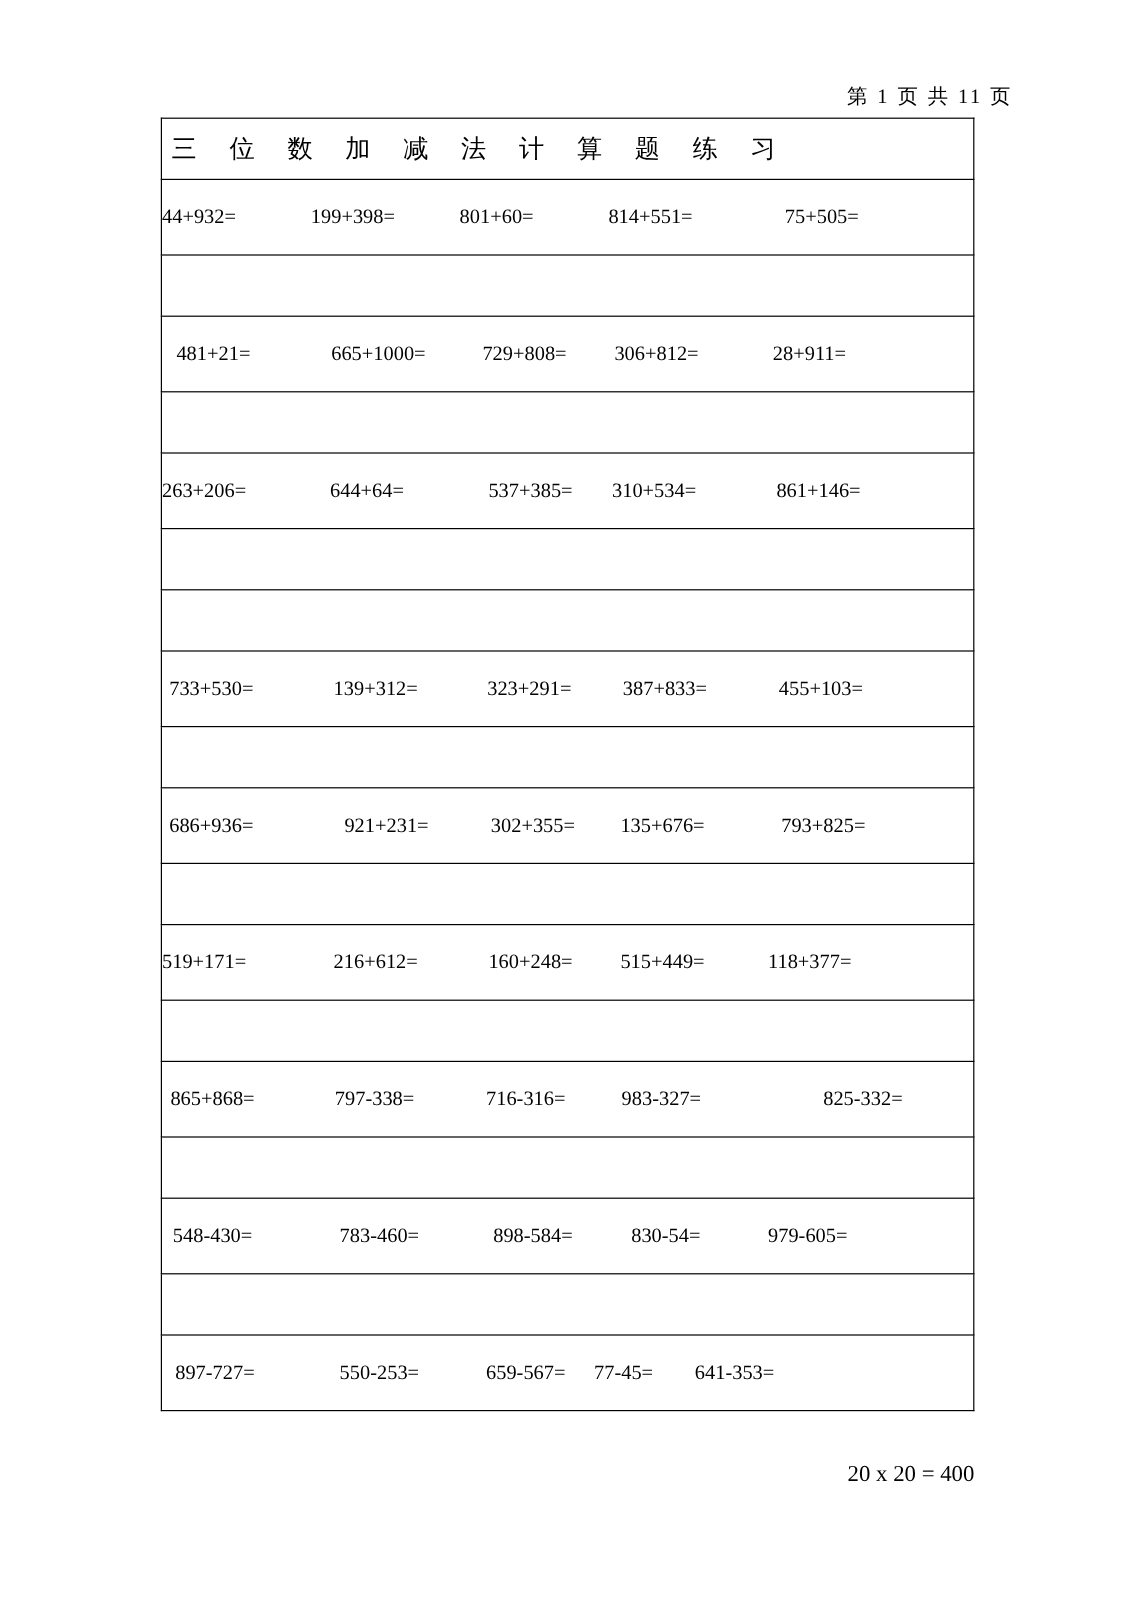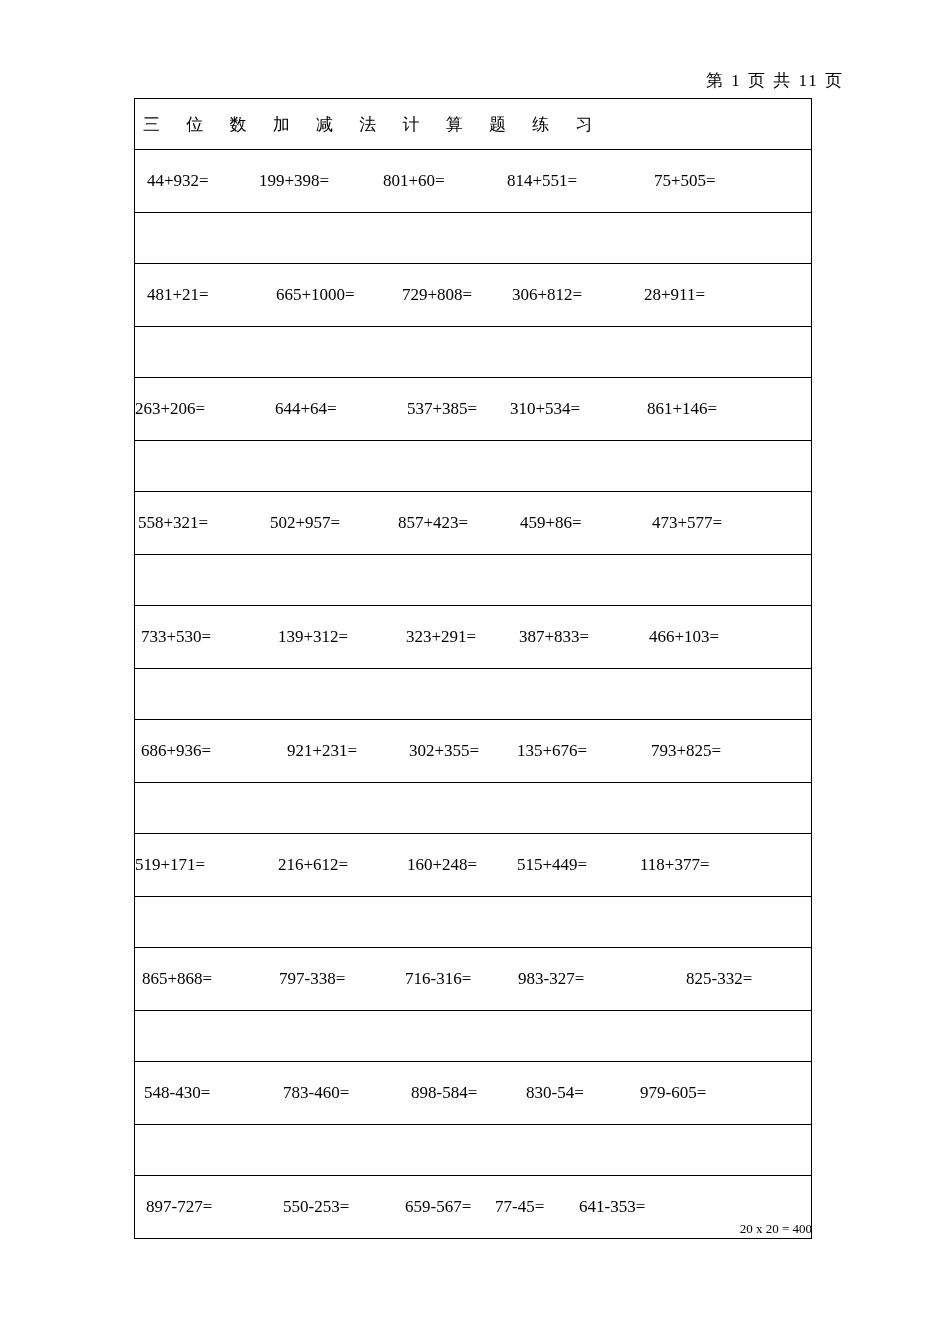--- a/index.html
+++ b/index.html
@@ -52,21 +52,21 @@
     padding: 0;
     vertical-align: middle;
   }
 
   .title-cell {
     height: 50px;
   }
   .title-text {
     display: block;
     padding-left: 8px;
-    font-size: 17px;
+    font-size: 21px;
     letter-spacing: 11px;
     white-space: nowrap;
   }
 
   .problem-cell {
     height: 62px;
   }
   .answer-cell {
     height: 50px;
   }
@@ -86,21 +86,21 @@
     white-space: nowrap;
   }
 
   
   .page-footer {
     position: absolute;
     left: 0;
     top: 1218px;
     width: 812px;
     text-align: right;
-    font-size: 13px;
+    font-size: 19px;
     line-height: 22px;
     white-space: nowrap;
   }
 </style>
 </head>
 <body>
 
 <div class="page">
 
   <div class="page-header">第 1 页 共 11 页</div>
@@ -108,21 +108,21 @@
   <table class="worksheet">
     <tbody>
       <tr>
         <td class="title-cell">
           <span class="title-text">三 位 数 加 减 法 计 算 题 练 习</span>
         </td>
       </tr>
     <tr>
           <td class="problem-cell">
             <span class="problem-row-inner">
-              <span class="problem" style="left: 0px; margin-left: 12px;">44+932=</span>
+              <span class="problem" style="left: 0px;">44+932=</span>
               <span class="problem" style="left: 124px;">199+398=</span>
               <span class="problem" style="left: 248px;">801+60=</span>
               <span class="problem" style="left: 372px;">814+551=</span>
               <span class="problem" style="left: 519px;">75+505=</span>
             </span>
           </td>
         </tr>
         <tr>
           <td class="answer-cell"></td>
         </tr>
@@ -148,41 +148,30 @@
               <span class="problem" style="left: 272px;">537+385=</span>
               <span class="problem" style="left: 375px;">310+534=</span>
               <span class="problem" style="left: 512px;">861+146=</span>
             </span>
           </td>
         </tr>
         <tr>
           <td class="answer-cell"></td>
         </tr>
         <tr>
-          <td class="problem-cell">
-            <span class="problem-row-inner">
-              <span class="problem" style="left: 3px;">558+321=</span>
-              <span class="problem" style="left: 135px;">502+957=</span>
-              <span class="problem" style="left: 263px;">857+423=</span>
-              <span class="problem" style="left: 385px;">459+86=</span>
-              <span class="problem" style="left: 517px;">473+577=</span>
-            </span>
-          </td>
-        </tr>
-        <tr>
           <td class="answer-cell"></td>
         </tr>
         <tr>
           <td class="problem-cell">
             <span class="problem-row-inner">
               <span class="problem" style="left: 6px;">733+530=</span>
               <span class="problem" style="left: 143px;">139+312=</span>
               <span class="problem" style="left: 271px;">323+291=</span>
               <span class="problem" style="left: 384px;">387+833=</span>
-              <span class="problem" style="left: 514px;">466+103=</span>
+              <span class="problem" style="left: 514px;">455+103=</span>
             </span>
           </td>
         </tr>
         <tr>
           <td class="answer-cell"></td>
         </tr>
         <tr>
           <td class="problem-cell">
             <span class="problem-row-inner">
               <span class="problem" style="left: 6px;">686+936=</span>

